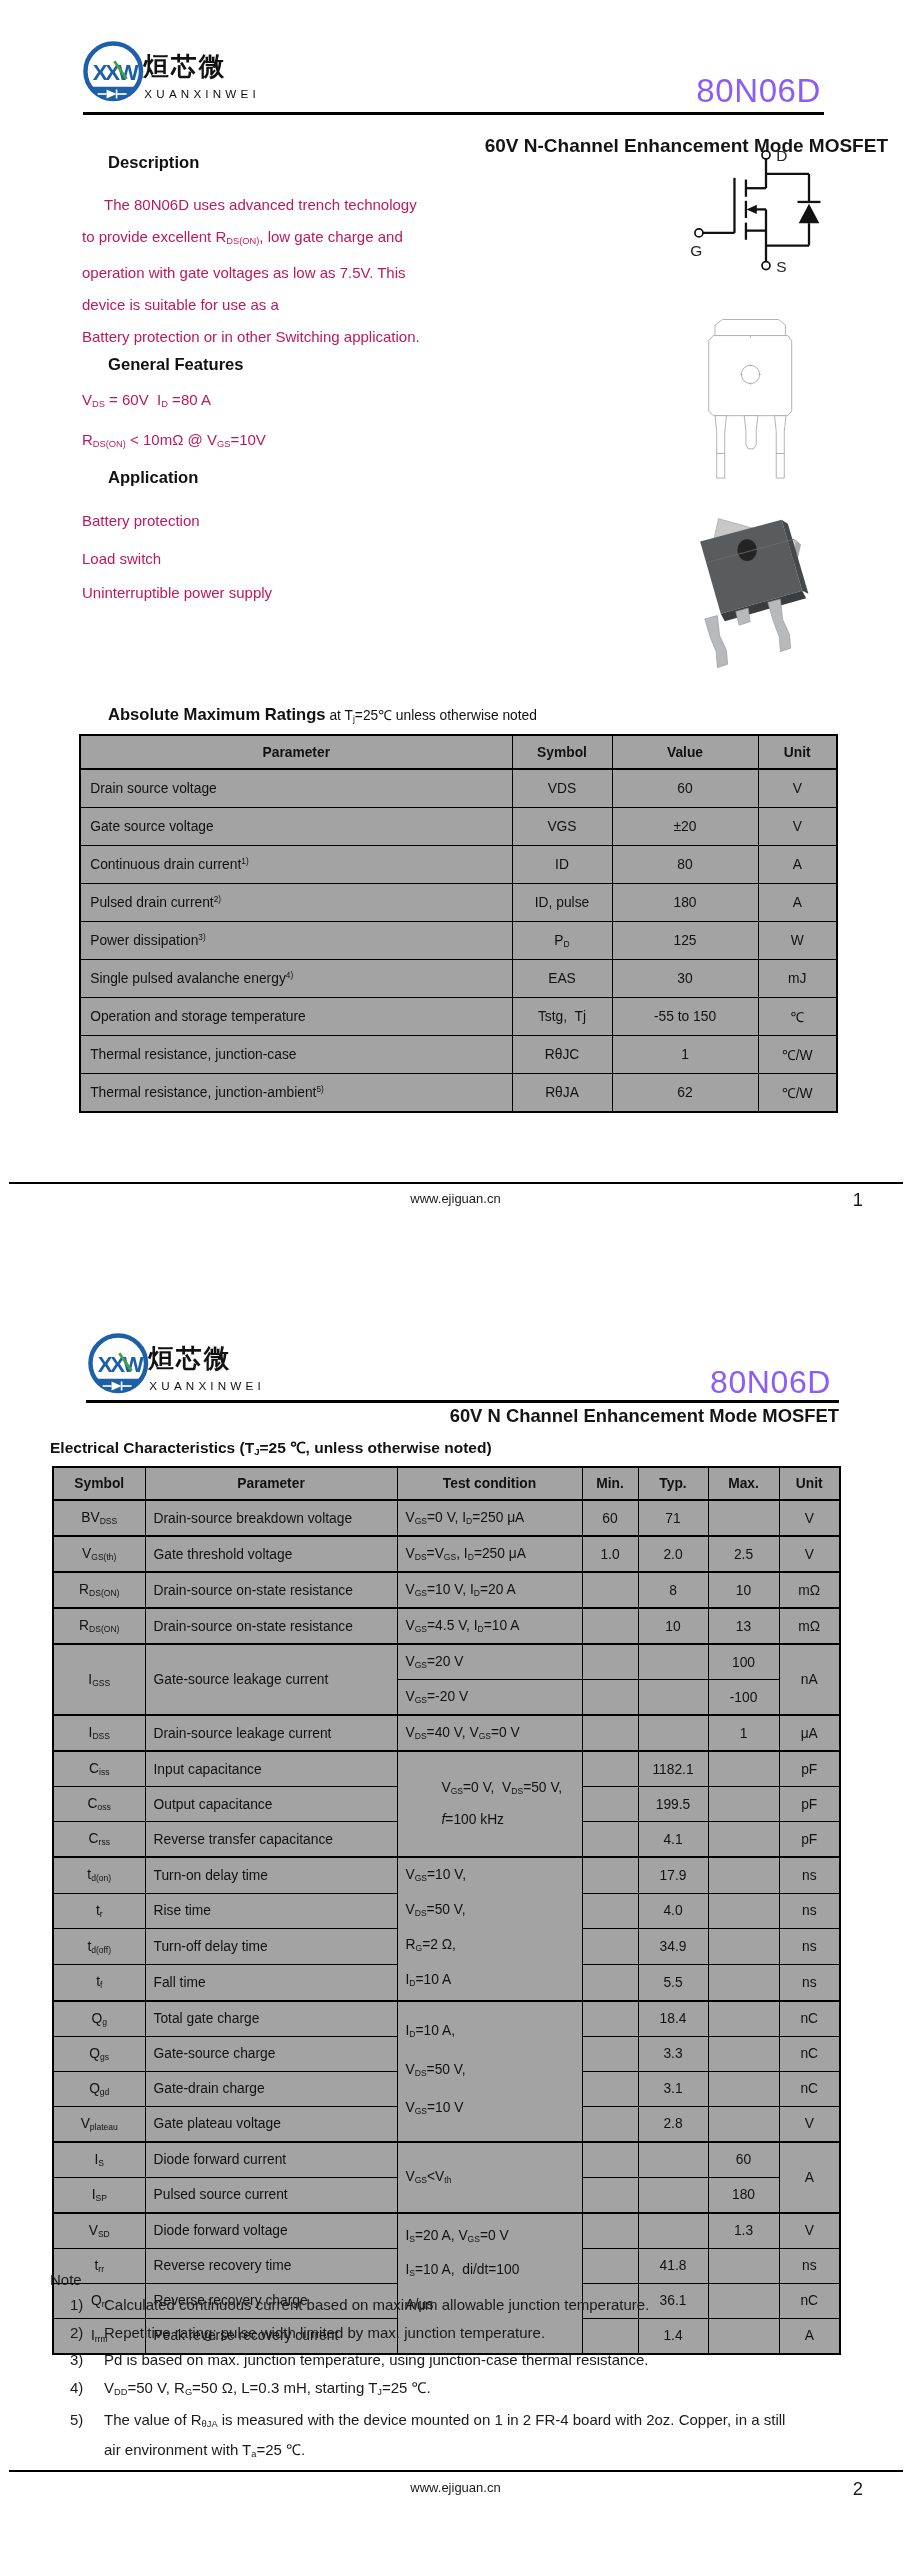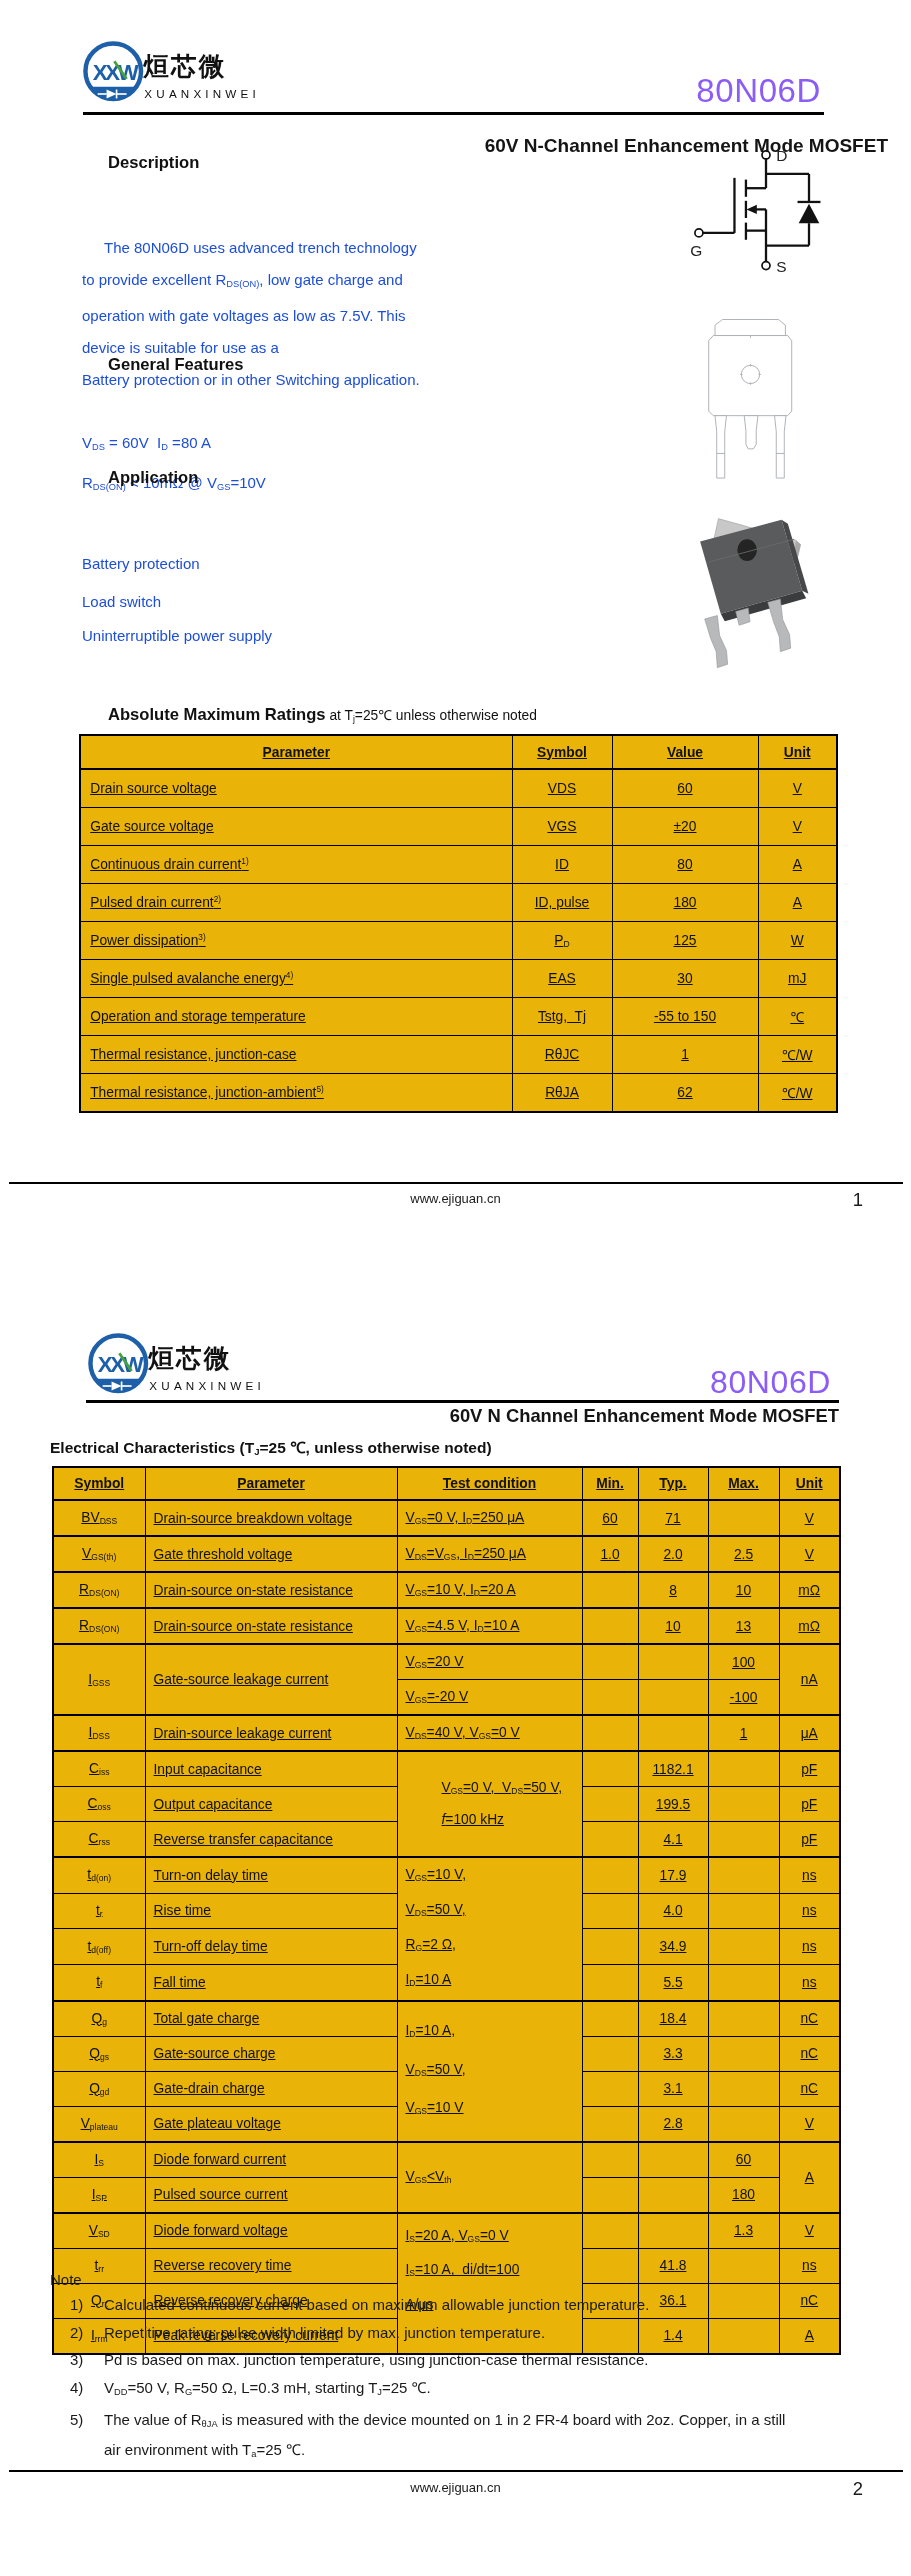--- a/index.html
+++ b/index.html
@@ -4,28 +4,28 @@
 <style>
   html,body{margin:0;padding:0;background:#fff;}
   body{width:911px;height:2576px;position:relative;font-family:"Liberation Sans",sans-serif;color:#111;}
   .page{position:absolute;left:0;width:911px;height:1288px;background:#fff;overflow:hidden;}
   #page1{top:0;} #page2{top:1288px;}
   .abs{position:absolute;}
   .part-title{font-weight:normal;font-size:33px;letter-spacing:0.6px;color:#8b5cf6;}
   .title-rule{background:#000;height:2.9px;}
   .subtitle{font-weight:bold;font-size:19px;color:#151515;white-space:nowrap;}
   .sec-head{font-weight:bold;font-size:16.6px;color:#111;margin-left:26px;}
-  .body-text{font-size:15px;color:#1d4ed8;white-space:nowrap;margin-top:43px;}
+  .body-text{font-size:15px;color:#be185d;white-space:nowrap;}
   .desc-lines{line-height:32px;}
   .desc-lines > div:first-child{text-indent:22px;}
   sub{font-size:0.62em;vertical-align:-0.22em;}
   sup{font-size:0.6em;vertical-align:0.55em;}
   i{font-style:italic;}
   
-  table{border-collapse:collapse;table-layout:fixed;background:#eab308;text-decoration:underline;}
+  table{border-collapse:collapse;table-layout:fixed;background:#a3a3a3;}
   td,th{overflow:hidden;}
   .amr{border:2.3px solid #000;font-size:13.8px;}
   .amr th{border:1.7px solid #000;border-bottom:2.9px solid #000;font-weight:bold;text-align:center;height:30px;}
   .amr td{border:1.7px solid #000;height:35px;text-align:center;}
   .amr td.pl{text-align:left;padding-left:9.2px;}
   .ec{border:2.3px solid #000;font-size:13.8px;}
   .ec th{border:1.7px solid #000;border-bottom:2.3px solid #000;font-weight:bold;text-align:center;height:29px;}
   .ec td{border-left:1.7px solid #000;border-right:1.7px solid #000;border-top:1.1px solid #000;border-bottom:1.1px solid #000;height:32px;text-align:center;}
   .ec tr.g td{border-top-width:2.3px;}
   .ec td.pl{text-align:left;padding-left:8px;}

